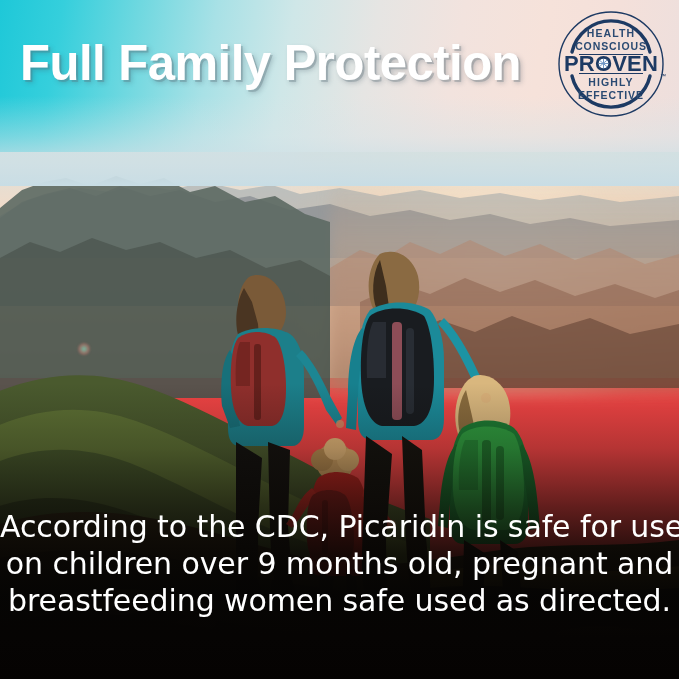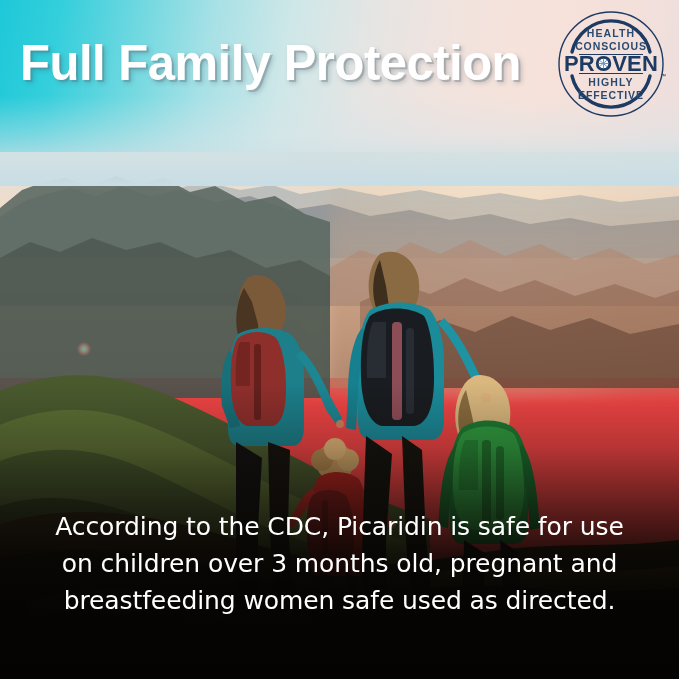--- a/index.html
+++ b/index.html
@@ -195,21 +195,21 @@
   
   .caption {
     position: absolute;
     left: 0;
     top: 508px;
     width: 679px;
     text-align: center;
     color: #ffffff;
     font-family: "DejaVu Sans", sans-serif;
     font-weight: 400;
-    font-size: 25px;
+    font-size: 30px;
     line-height: 37px;
     letter-spacing: -0.1px;
   }
   .caption .cl { display: block; white-space: nowrap; }
 </style>
 </head>
 <body>
 
 <div class="ad">
 
@@ -459,17 +459,17 @@
       </g>
 
       <text x="56" y="78" text-anchor="middle" font-family="Liberation Sans, sans-serif" font-size="10.5" font-weight="700" letter-spacing="1.1" fill="#2a4a72">HIGHLY</text>
       <text x="56" y="90.5" text-anchor="middle" font-family="Liberation Sans, sans-serif" font-size="10.5" font-weight="700" letter-spacing="0.9" fill="#2a4a72">EFFECTIVE</text>
     </svg>
     <span class="badge-tm">™</span>
   </div>
 
   <div class="caption">
     <span class="cl">According to the CDC, Picaridin is safe for use</span>
-    <span class="cl">on children over 3 months old, pregnant and</span>
+    <span class="cl">on children over 9 months old, pregnant and</span>
     <span class="cl">breastfeeding women safe used as directed.</span>
   </div>
 
 </div>
 
 </body></html>

